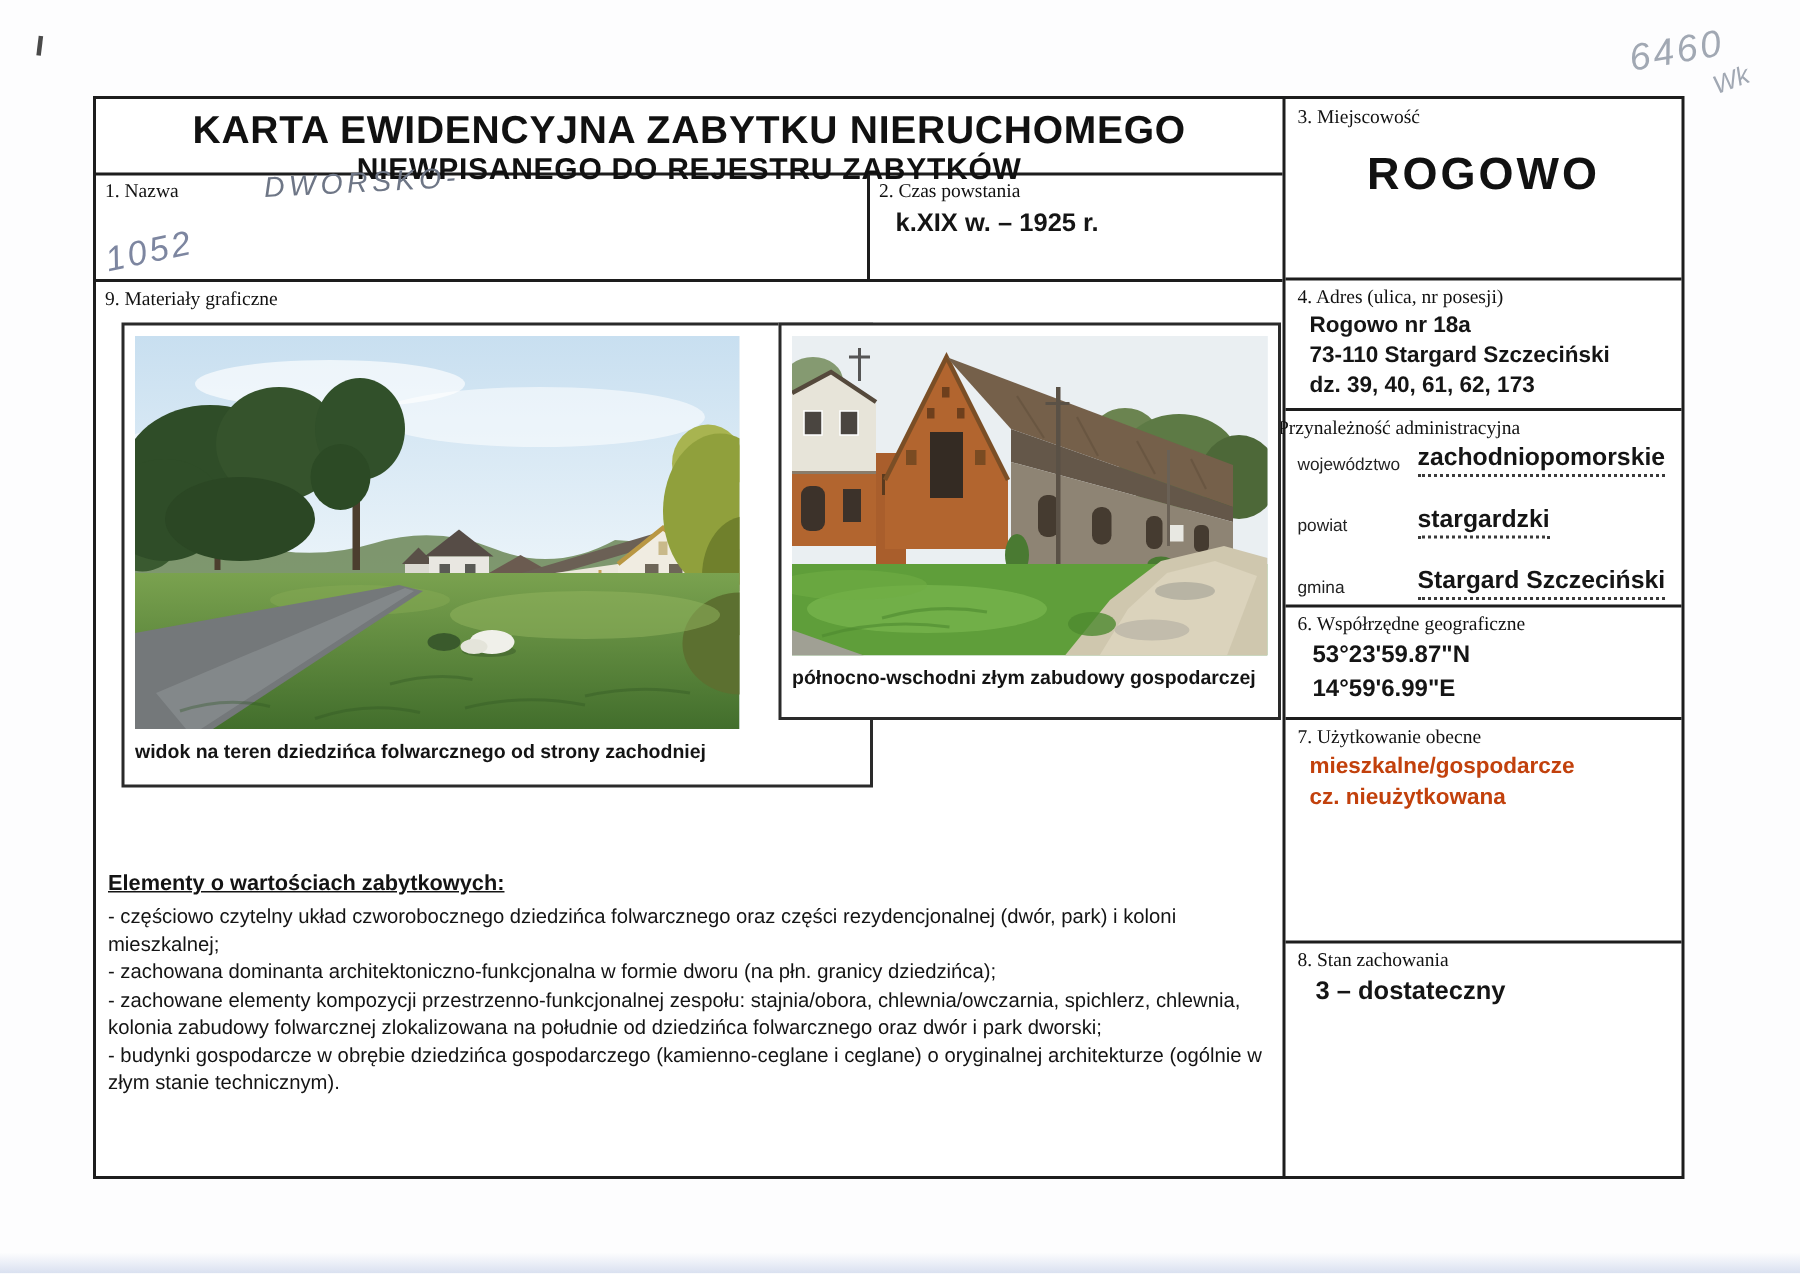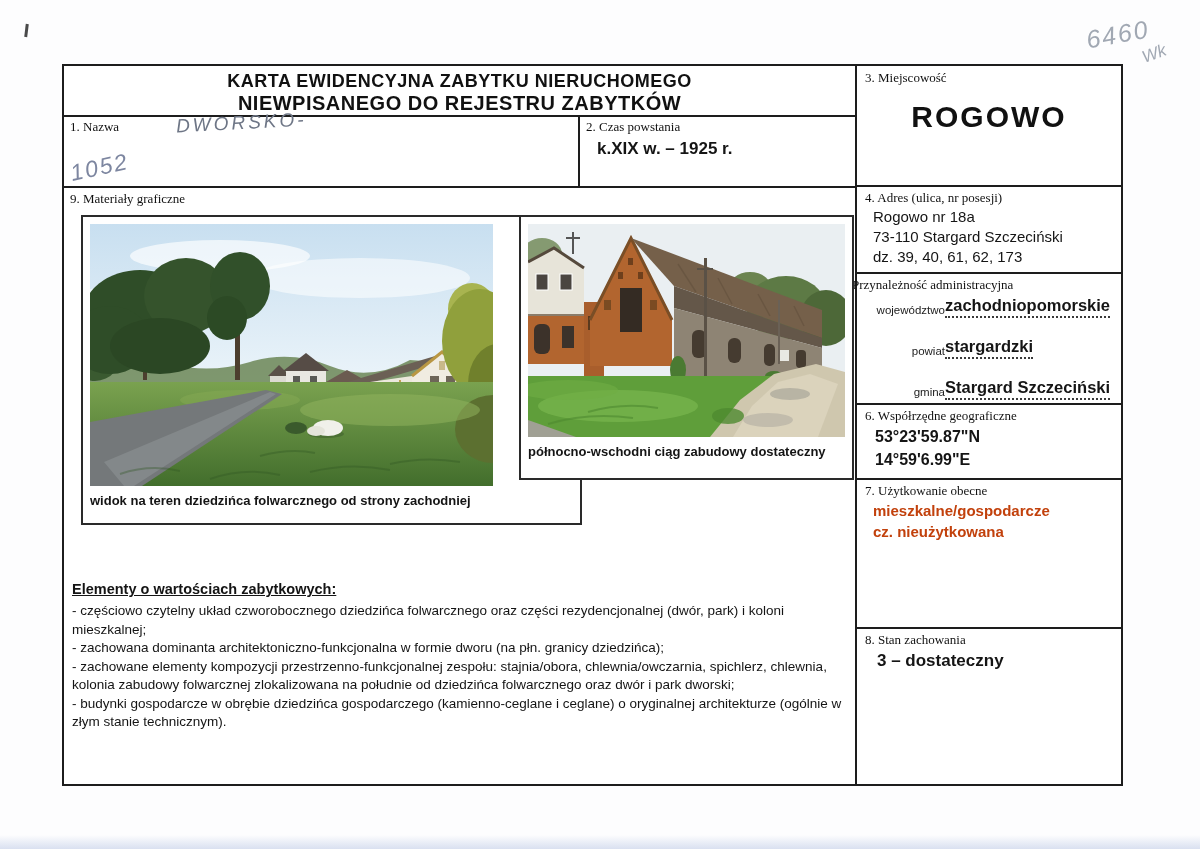--- a/index.html
+++ b/index.html
@@ -6,32 +6,32 @@
   body { width:1200px; height:849px; font-family:"Liberation Sans", sans-serif; background:#ffffff; }
   .page { position:relative; width:1200px; height:849px; background:#fdfdfe; overflow:hidden; }
   .bottom-tint { position:absolute; left:0; bottom:0; width:100%; height:14px;
     background:linear-gradient(to bottom, rgba(219,225,240,0), #d9e0f0); }
   .speck { position:absolute; left:25px; top:24px; width:3px; height:13px; background:#4a4a4a; transform:rotate(7deg); }
 
   .card { position:absolute; left:62px; top:64px; width:1061px; height:722px; border:2px solid #1d1d1d; background:#fff; }
   .line { position:absolute; background:#1d1d1d; }
 
   .title { position:absolute; left:0; top:5px; width:791px; text-align:center; font-weight:bold; color:#111; }
-  .title .t1 { font-size:18px; letter-spacing:.5px; }
+  .title .t1 { font-size:26px; letter-spacing:.5px; }
   .title .t2 { font-size:20px; letter-spacing:.5px; }
 
   .flabel { position:absolute; font-family:"Liberation Serif", serif; font-size:13px; color:#111; white-space:nowrap; }
   .bigval { position:absolute; font-weight:bold; color:#151515; white-space:nowrap; }
 
   .rogowo { position:absolute; left:793px; top:34px; width:264px; text-align:center;
     font-weight:bold; font-size:30px; letter-spacing:2px; color:#111; }
 
-  .addr-lines { position:absolute; left:809px; top:141px; font-weight:normal; font-size:15px; line-height:20px; color:#151515; }
+  .addr-lines { position:absolute; left:809px; top:141px; font-weight:bold; font-size:15px; line-height:20px; color:#151515; }
   .admin-rows { position:absolute; left:801px; top:230px; width:250px; }
-  .admin-row { display:flex; align-items:flex-end; margin-bottom:19px;text-align:right; }
+  .admin-row { display:flex; align-items:flex-end; margin-bottom:19px; }
   .admin-key { width:80px; font-size:11.5px; color:#222; padding-bottom:2px; }
   .admin-val { font-weight:bold; font-size:16.5px; color:#151515; border-bottom:2px dotted #3a3a3a; padding-bottom:1px; }
   .coord-lines { position:absolute; left:811px; top:359px; font-weight:bold; font-size:16px; line-height:23px; color:#151515; }
   .usage-lines { position:absolute; left:809px; top:434px; font-weight:bold; font-size:15px; line-height:21px; color:#c2410c; }
 
   .photo-frame { position:absolute; border:2px solid #2a2a2a; background:#fff; padding:7px; }
   .photo-frame svg { display:block; background:#dde8ee; }
   .photo-caption { font-weight:bold; font-size:13px; color:#141414; margin-top:7px; line-height:15px; }
 
   .elements { position:absolute; left:8px; top:515px; width:779px; color:#141414; }
@@ -257,21 +257,21 @@
           <path d="M20,200 q40,-12 85,-6"></path>
             <path d="M60,188 q35,-10 70,-4"></path>
         </g>
         <polygon points="182,213 212,176 246,150 288,140 317,148 317,213" fill="#cfc7ae"></polygon>
         <polygon points="205,213 224,182 250,158 282,150 310,160 290,213" fill="#dbd3bc"></polygon>
         <ellipse cx="262" cy="170" rx="20" ry="6" fill="#b8b4a4"></ellipse>
         <ellipse cx="240" cy="196" rx="25" ry="7" fill="#c2bcac"></ellipse>
         <ellipse cx="200" cy="192" rx="16" ry="8" fill="#4e8a30" opacity=".8"></ellipse>
         <polygon points="0,196 48,213 0,213" fill="#a0a094"></polygon>
       </svg>
-      <div class="photo-caption">północno-wschodni ciąg zabudowy dostateczny</div>
+      <div class="photo-caption">północno-wschodni złym zabudowy gospodarczej</div>
     </div>
 
     <div class="elements">
       <div class="hd">Elementy o wartościach zabytkowych:</div>
       <div class="it">- częściowo czytelny układ czworobocznego dziedzińca folwarcznego oraz części rezydencjonalnej (dwór, park) i koloni mieszkalnej;</div>
       <div class="it">- zachowana dominanta architektoniczno-funkcjonalna w formie dworu (na płn. granicy dziedzińca);</div>
       <div class="it">- zachowane elementy kompozycji przestrzenno-funkcjonalnej zespołu: stajnia/obora, chlewnia/owczarnia, spichlerz, chlewnia, kolonia zabudowy folwarcznej zlokalizowana na południe od dziedzińca folwarcznego oraz dwór i park dworski;</div>
       <div class="it">- budynki gospodarcze w obrębie dziedzińca gospodarczego (kamienno-ceglane i ceglane) o oryginalnej architekturze (ogólnie w złym stanie technicznym).</div>
     </div>
   </div>

